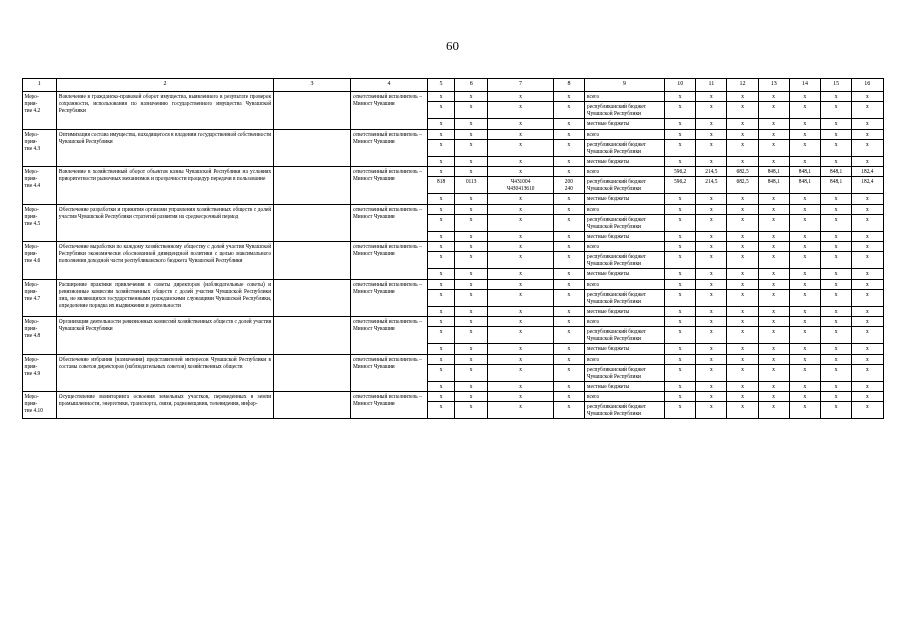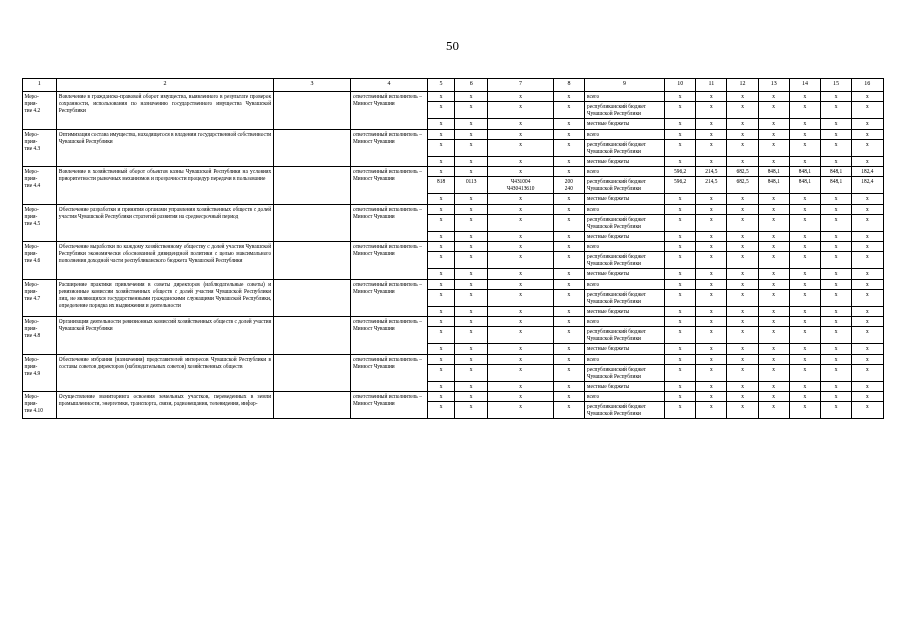--- a/index.html
+++ b/index.html
@@ -44,21 +44,21 @@
   .c-src{text-align:left;}
   .c-money{text-align:center;vertical-align:middle;}
   .c-code{text-align:center;vertical-align:middle;}
   .sub-row td{height:7px;}
   .hyph{hyphens:auto;}
 </style>
 </head>
 <body>
 
 <div class="page">
-  <div class="page-number">50</div>
+  <div class="page-number">60</div>
 
   <table class="doc">
     <colgroup>
       <col style="width:33px">
       <col style="width:209px">
       <col style="width:74px">
       <col style="width:74px">
       <col style="width:26px">
       <col style="width:32px">
       <col style="width:63px">

